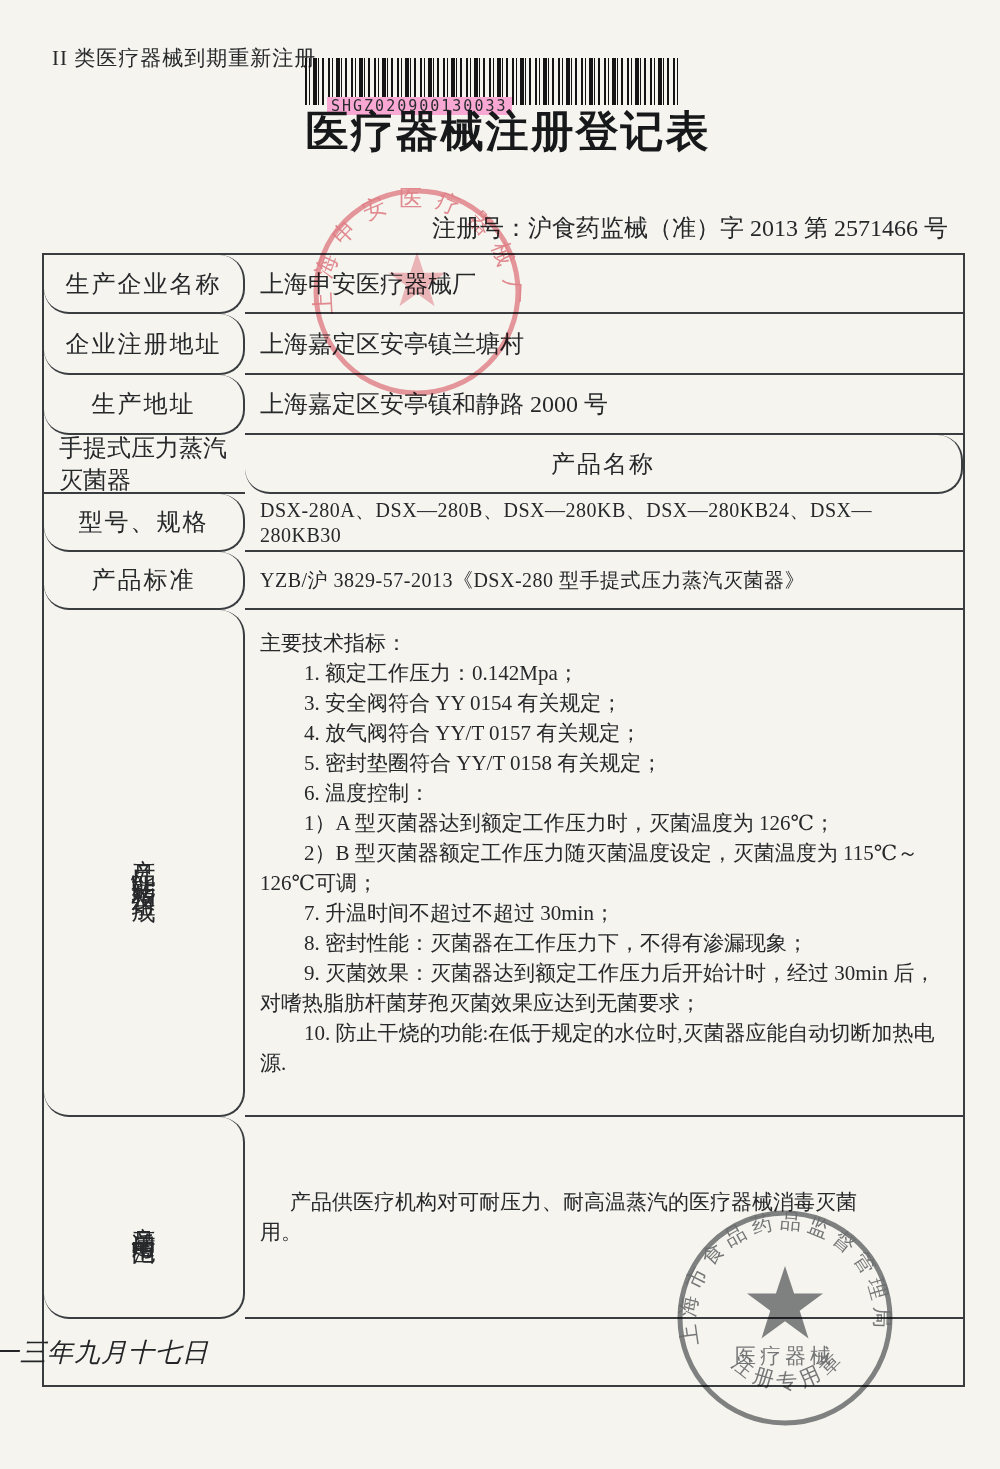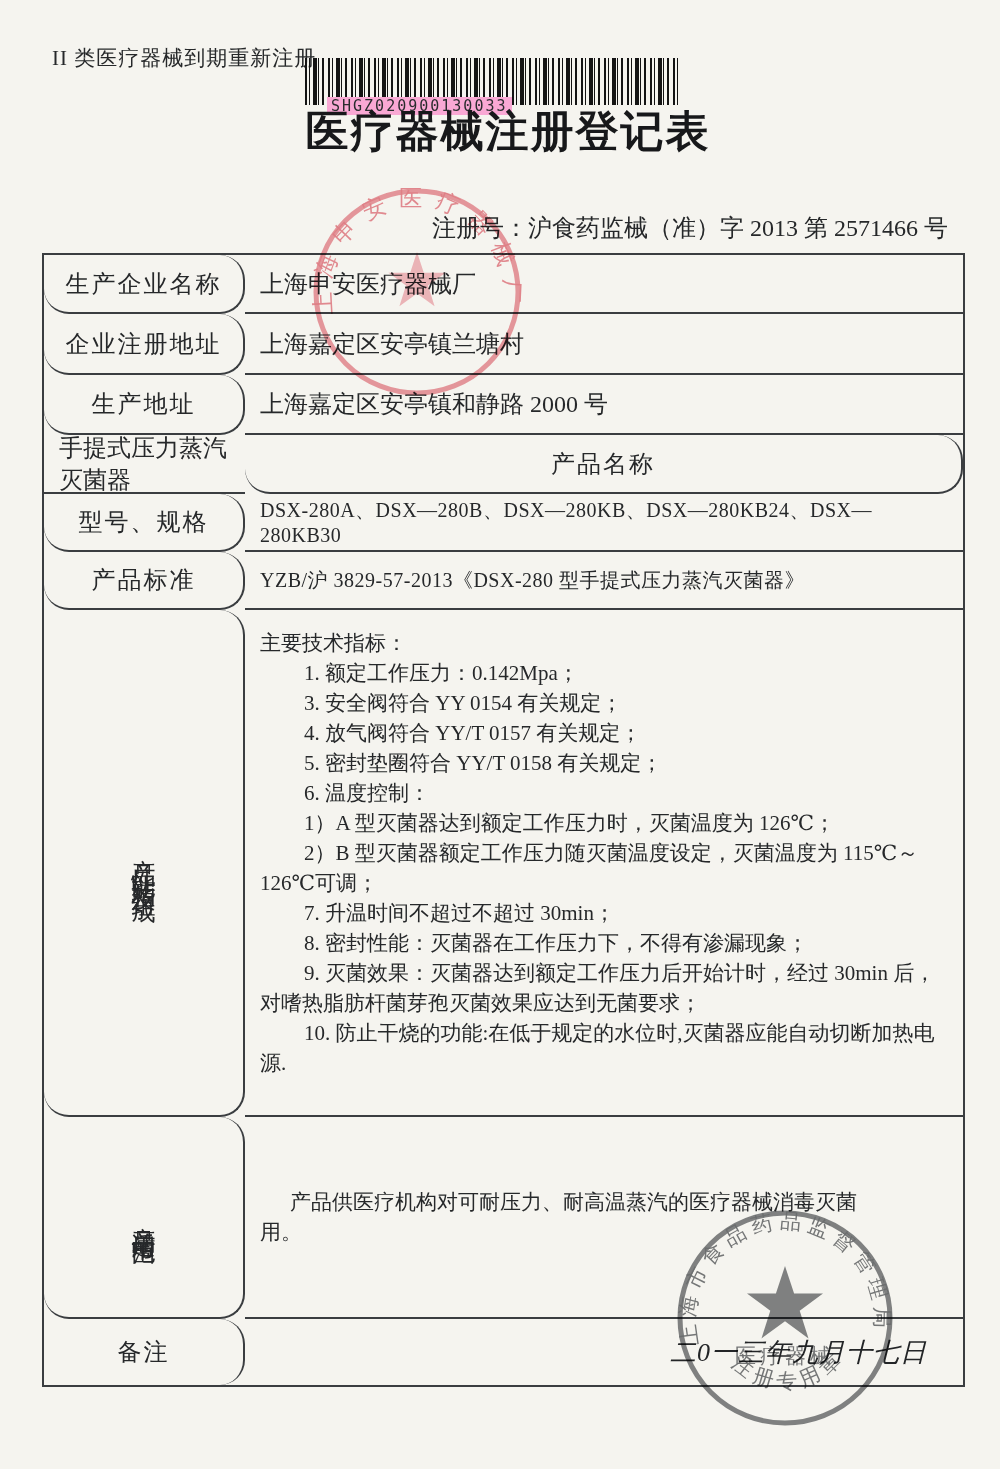--- a/index.html
+++ b/index.html
@@ -113,21 +113,20 @@
       <p class="ind">10. 防止干烧的功能:在低于规定的水位时,灭菌器应能自动切断加热电源.</p>
     </div>
 
     <div class="cell lab">
       <span class="vlab scope">产品适用范围</span>
     </div>
     <div class="cell val scope-cell">
       <p>产品供医疗机构对可耐压力、耐高温蒸汽的医疗器械消毒灭菌用。</p>
     </div>
 
-    <div class="cell lab row-last">备注</div>
     <div class="cell val row-last remark-cell">
       <span class="date-line">二0一三年九月十七日</span>
     </div>
 
   </div>
 
   <svg class="stamp stamp-red" width="220" height="220" viewBox="0 0 220 220">
     <defs>
       <path id="redArc" d="M 28,138 A 86.5,86.5 0 1 1 192,138" fill="none"></path>
     </defs>

